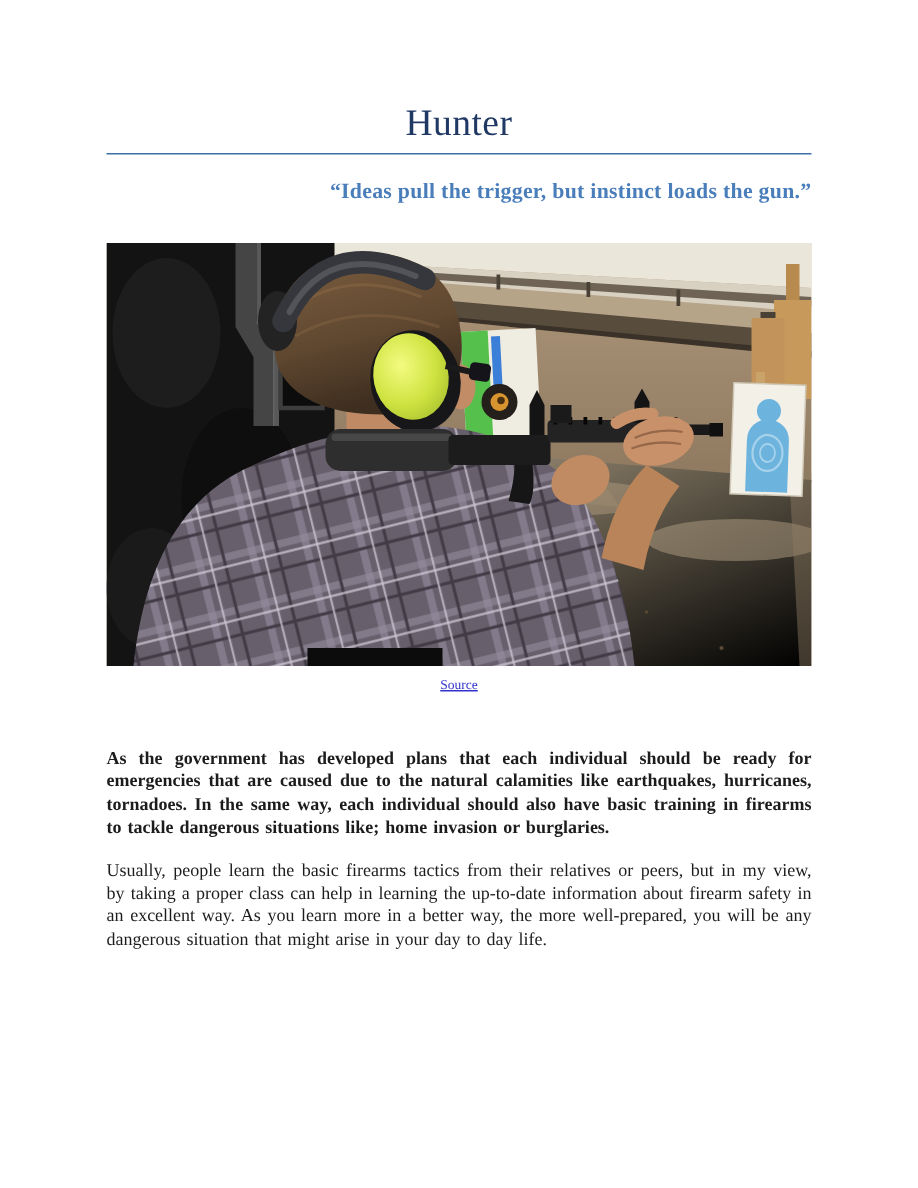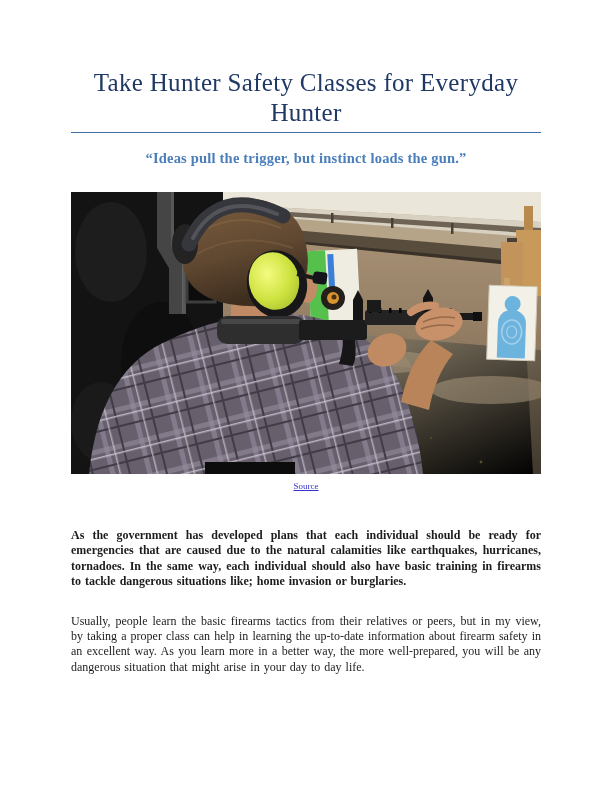--- a/index.html
+++ b/index.html
@@ -23,21 +23,21 @@
   .title-rule{
     height:0;
     border-top:1.5px solid #3C6EA5;
     margin-top:4px;
   }
   .doc-quote{
     margin-top:17px;
     font-size:14.5px;
     font-weight:bold;
     color:#4A7EBB;
-    text-align:center;
+    text-align:right;
     letter-spacing:0.2px;
   }
   .photo-wrap{
     margin-top:25px;
     width:470px;height:282px;
   }
   .photo-wrap svg{display:block;width:470px;height:282px;}
   .source-line{
     margin-top:7px;
     text-align:center;
@@ -50,30 +50,29 @@
   }
   .para{
     font-size:12px;
     line-height:15.4px;
     text-align:justify;
     color:#1c1c1c;
     margin:0;
     word-spacing:1px;
   }
   .para.first{margin-top:37px;font-weight:bold;}
-  .para.second{margin-top:24px;}
+  .para.second{margin-top:13px;}
 </style>
 </head>
 <body>
 
 <div class="page">
   <div class="content">
 
     <h1 class="doc-title">
-      <div>Take Hunter Safety Classes for Everyday</div>
       <div>Hunter</div>
     </h1>
     <div class="title-rule"></div>
 
     <div class="doc-quote">“Ideas pull the trigger, but instinct loads the gun.”</div>
 
     <div class="photo-wrap">
       <svg viewBox="0 0 470 282" role="img" aria-label="Man wearing black and yellow-green ear protection aiming a black rifle down an indoor shooting range lane toward a blue silhouette paper target">
         <defs>
           <linearGradient id="floorG" x1="0" y1="0" x2="1" y2="1">

